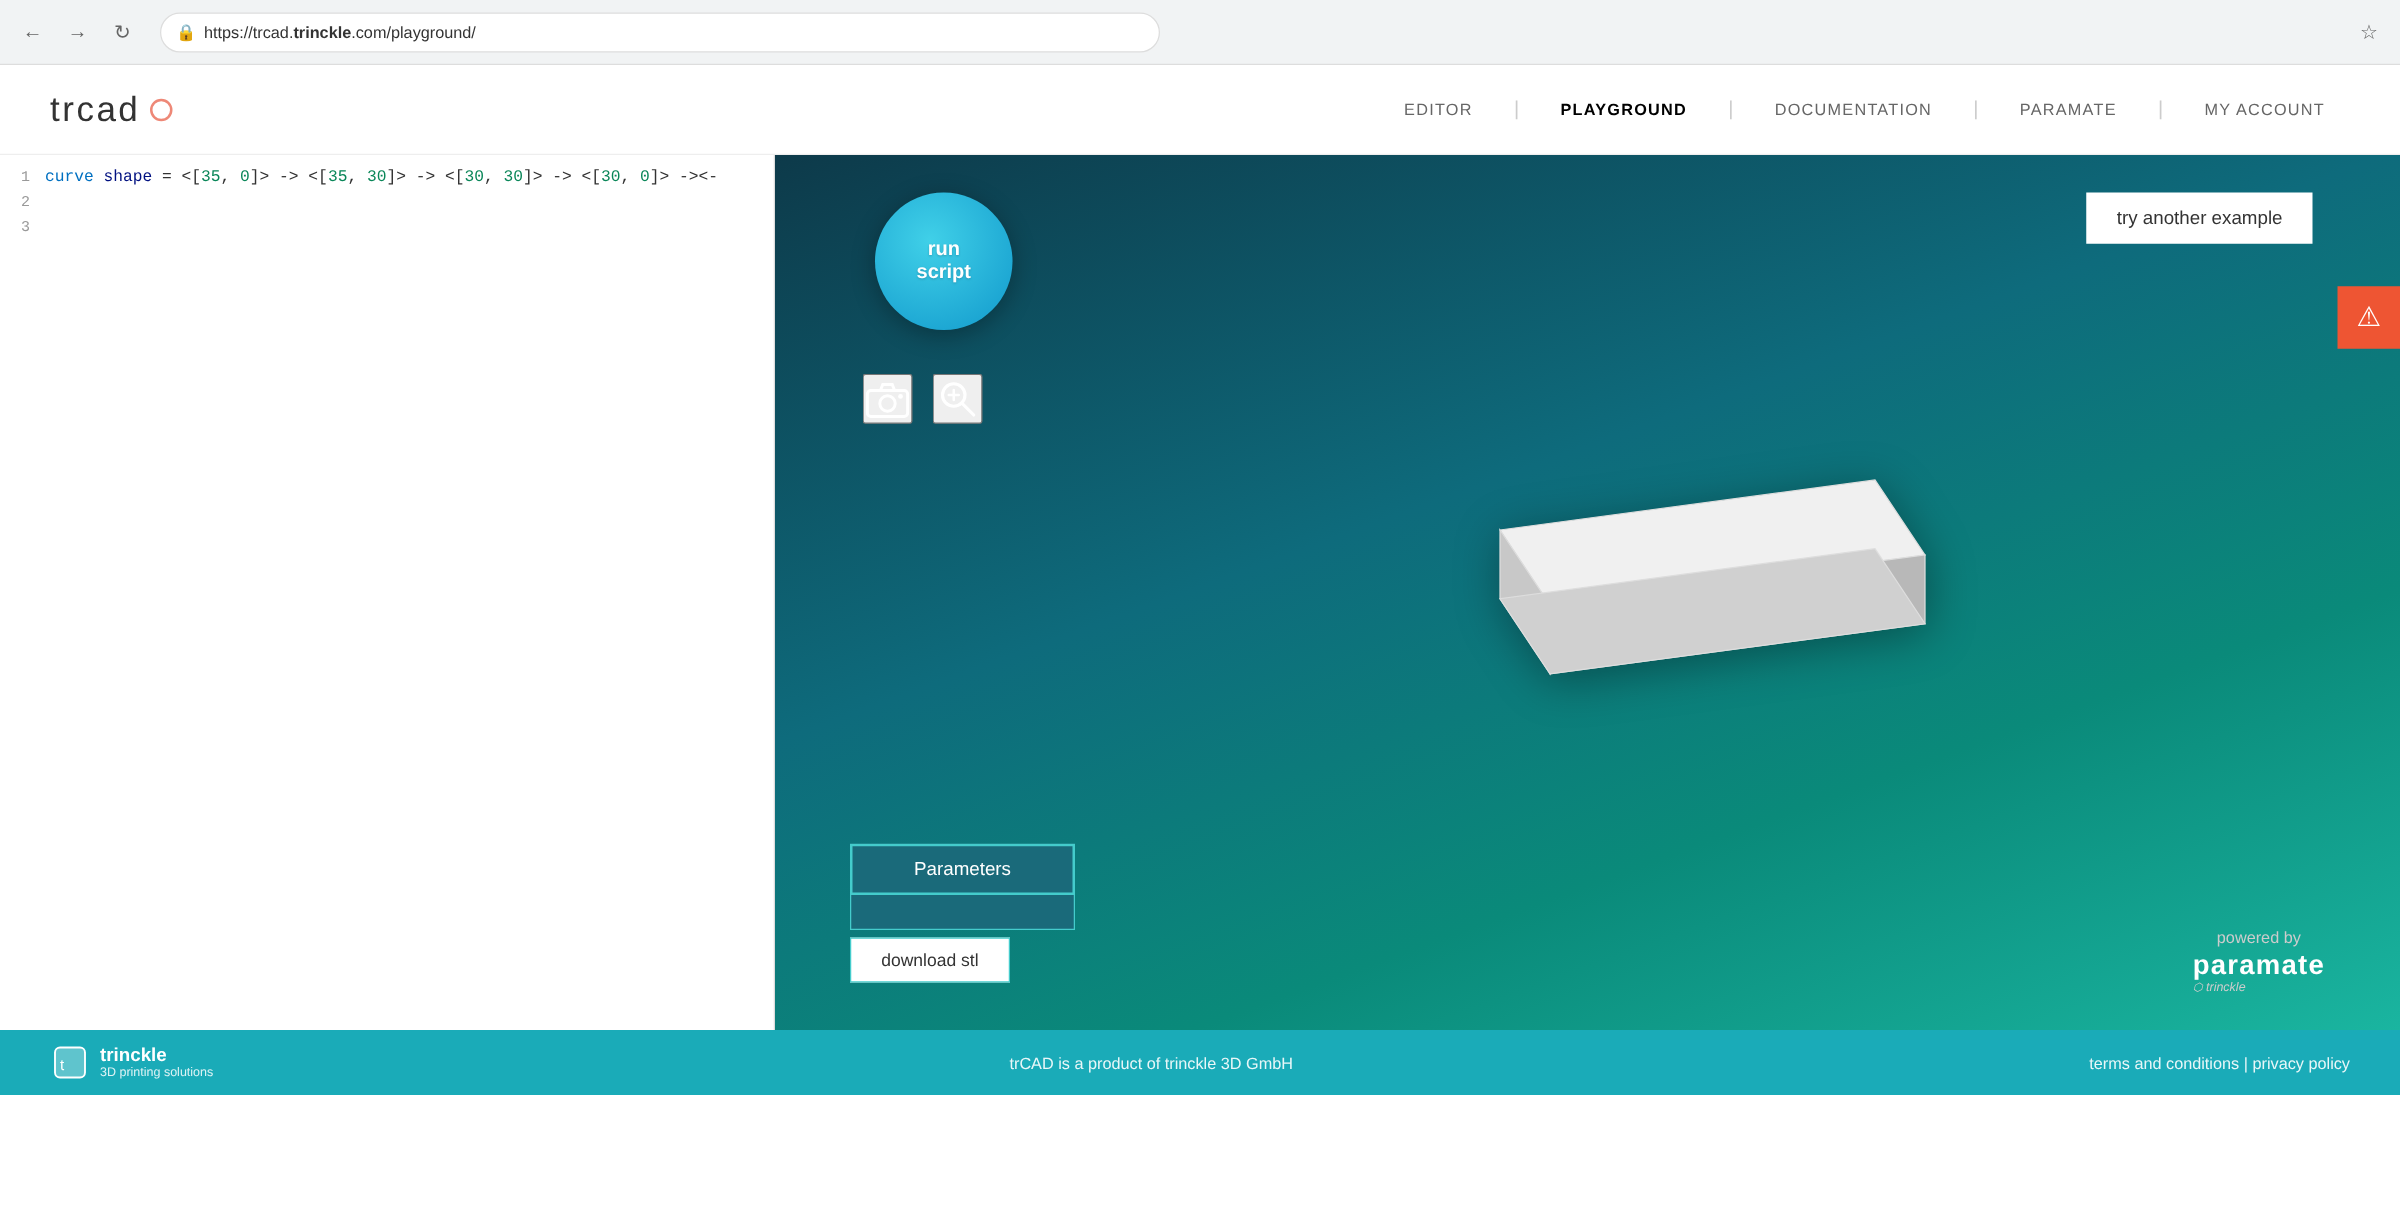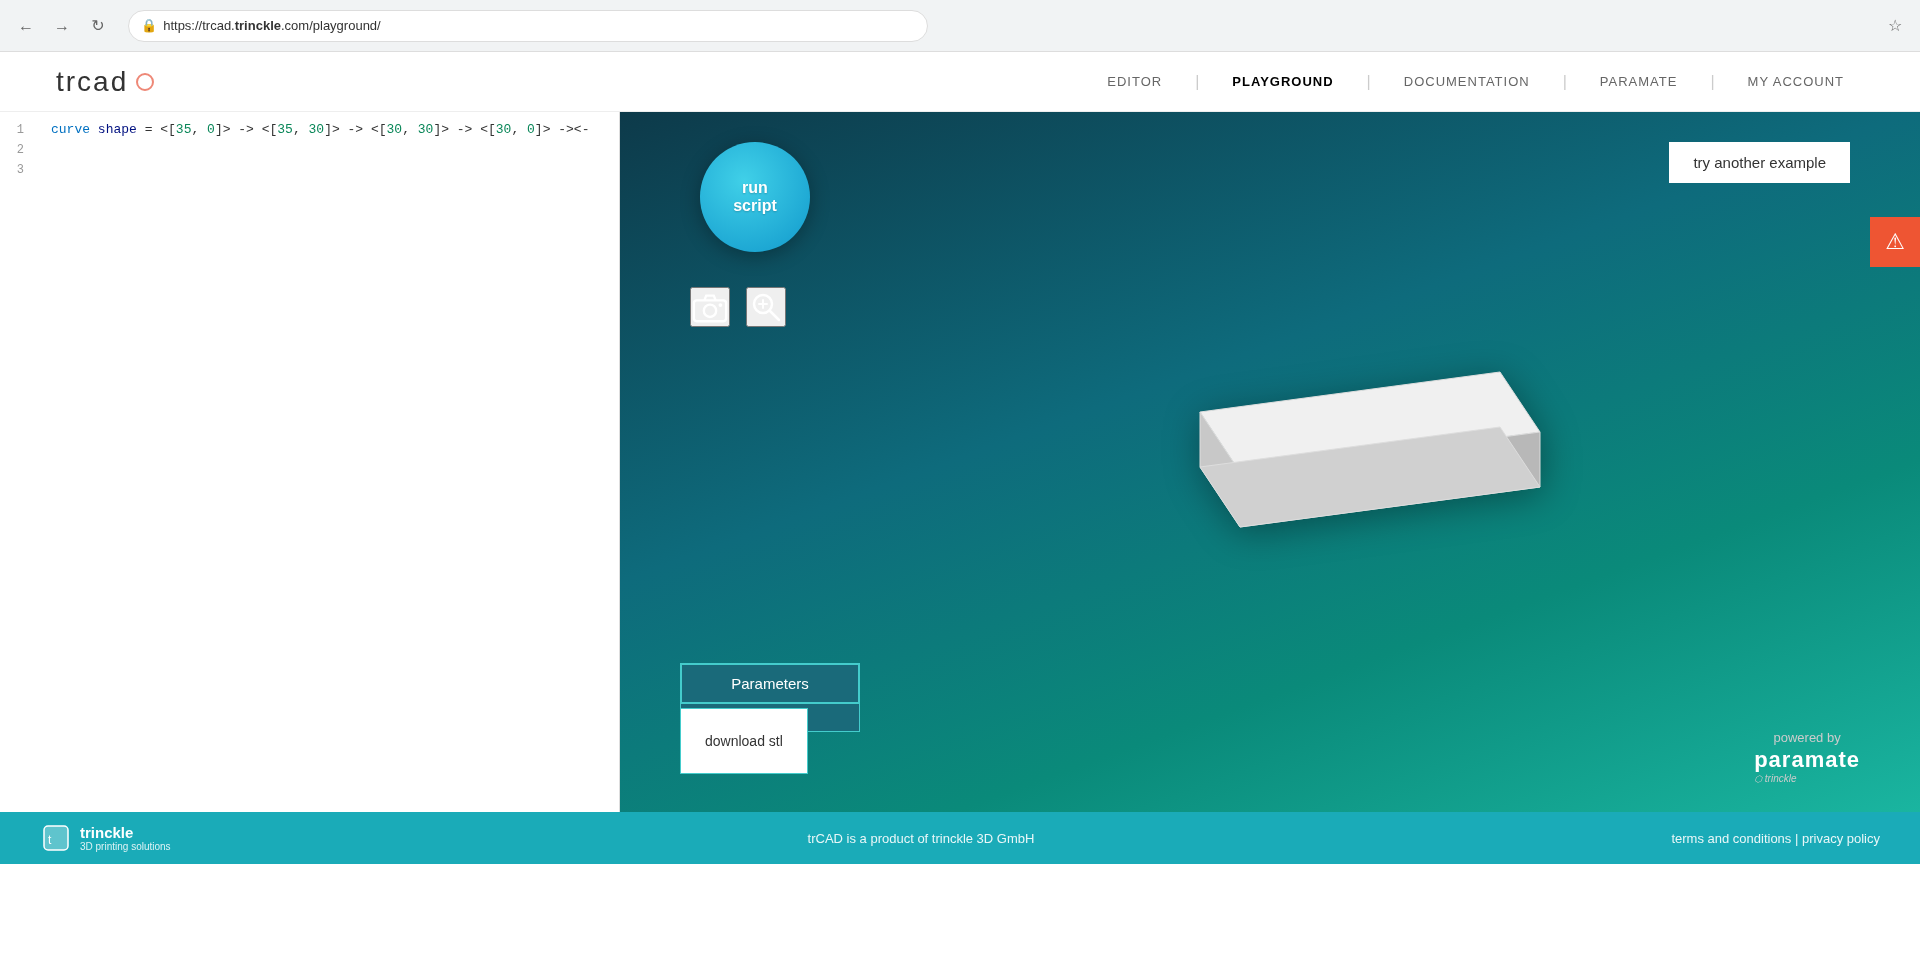--- a/index.html
+++ b/index.html
@@ -42,25 +42,25 @@
     .address-url { color: #333; font-size: 13px; }
     .address-url span { font-weight: bold; }
     .browser-actions {
       display: flex; align-items: center; gap: 10px;
       margin-left: auto;
     }
     .browser-icon { width: 20px; height: 20px; color: #666; font-size: 16px; cursor: pointer; }
 
     
     .app-header {
-      height: 60px;
+      height: 72px;
       background: #fff;
       display: flex;
       align-items: center;
-      padding: 0 56px;
+      padding: 0 40px;
       border-bottom: 1px solid #eee;
     }
     .logo {
       font-size: 28px;
       color: #333;
       font-weight: 300;
       letter-spacing: 2px;
       display: flex; align-items: center; gap: 8px;
     }
     .logo-circle {
@@ -115,21 +115,20 @@
       color: #999;
       font-size: 12px;
       user-select: none;
       flex-shrink: 0;
       padding-top: 1px;
     }
     .code-content {
       flex: 1;
       white-space: pre;
       color: #333;
-      margin-left: 15px;
     }
     .kw { color: #0070c1; }
     .fn { color: #795e26; }
     .num { color: #098658; }
     .var { color: #001080; }
     .cursor-char {
       background: #333;
       color: #fff;
     }
 
@@ -234,21 +233,21 @@
       border-top: none;
     }
 
     .download-btn {
       position: absolute;
       bottom: 38px;
       left: 60px;
       background: #fff;
       border: 1px solid #4cc;
       color: #333;
-      padding: 24px 24px;
+      padding: 9px 24px;
       font-size: 14px;
       cursor: pointer;
     }
 
     
     .powered-by {
       position: absolute;
       bottom: 28px;
       right: 60px;
       display: flex; align-items: center; gap: 2px;

